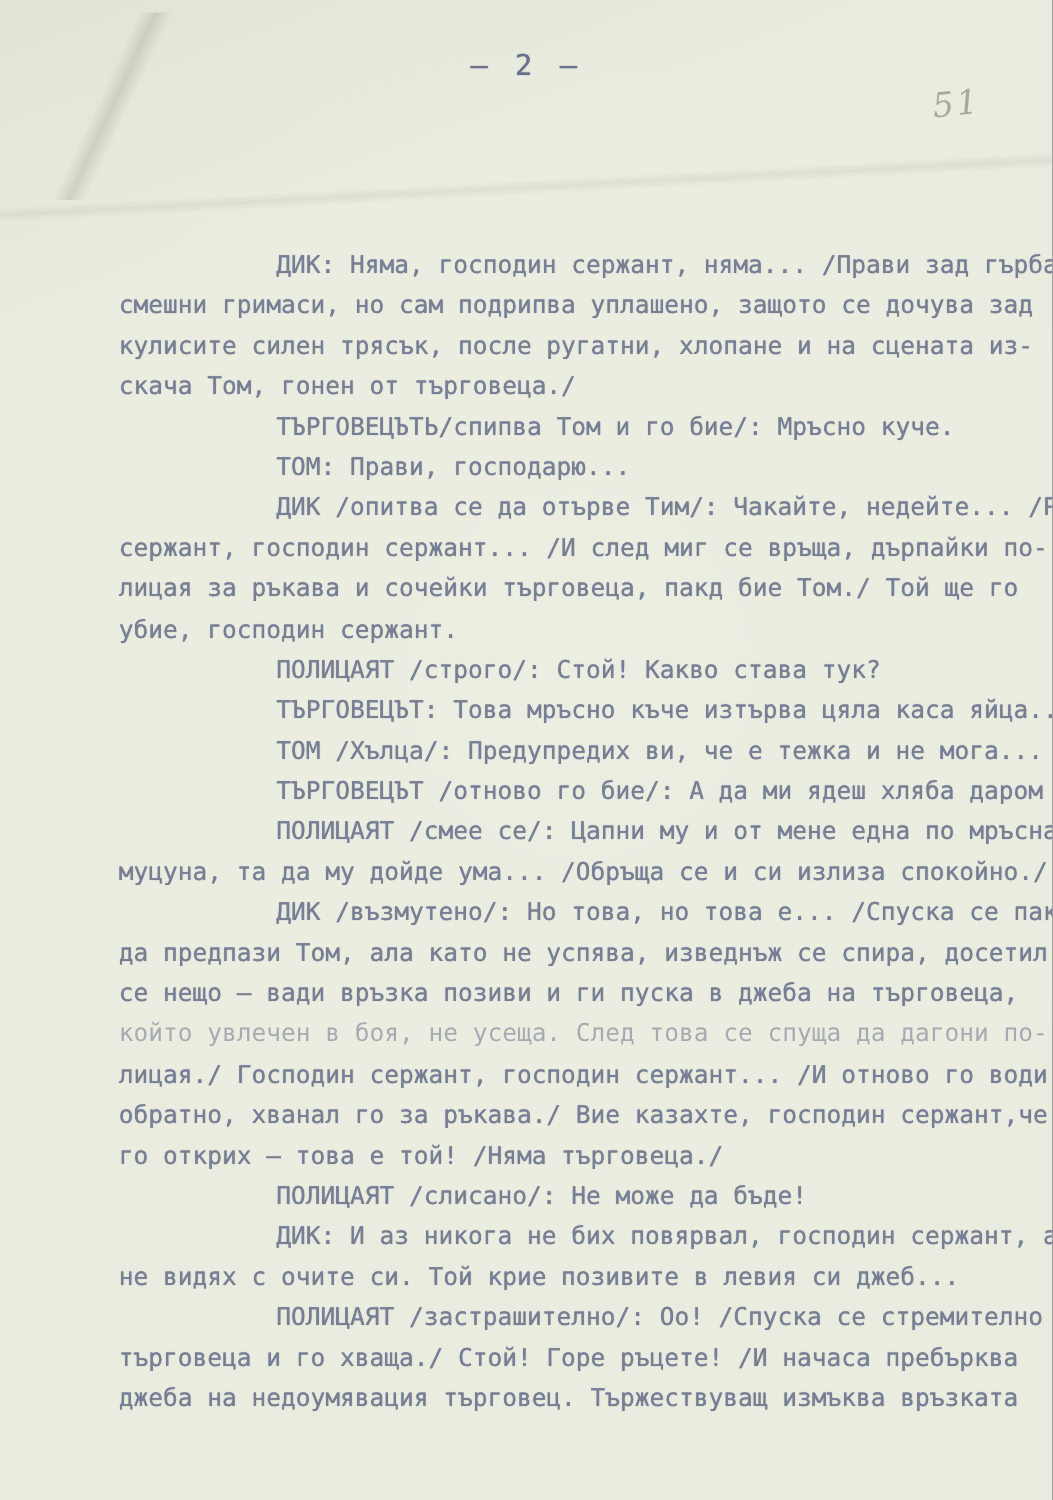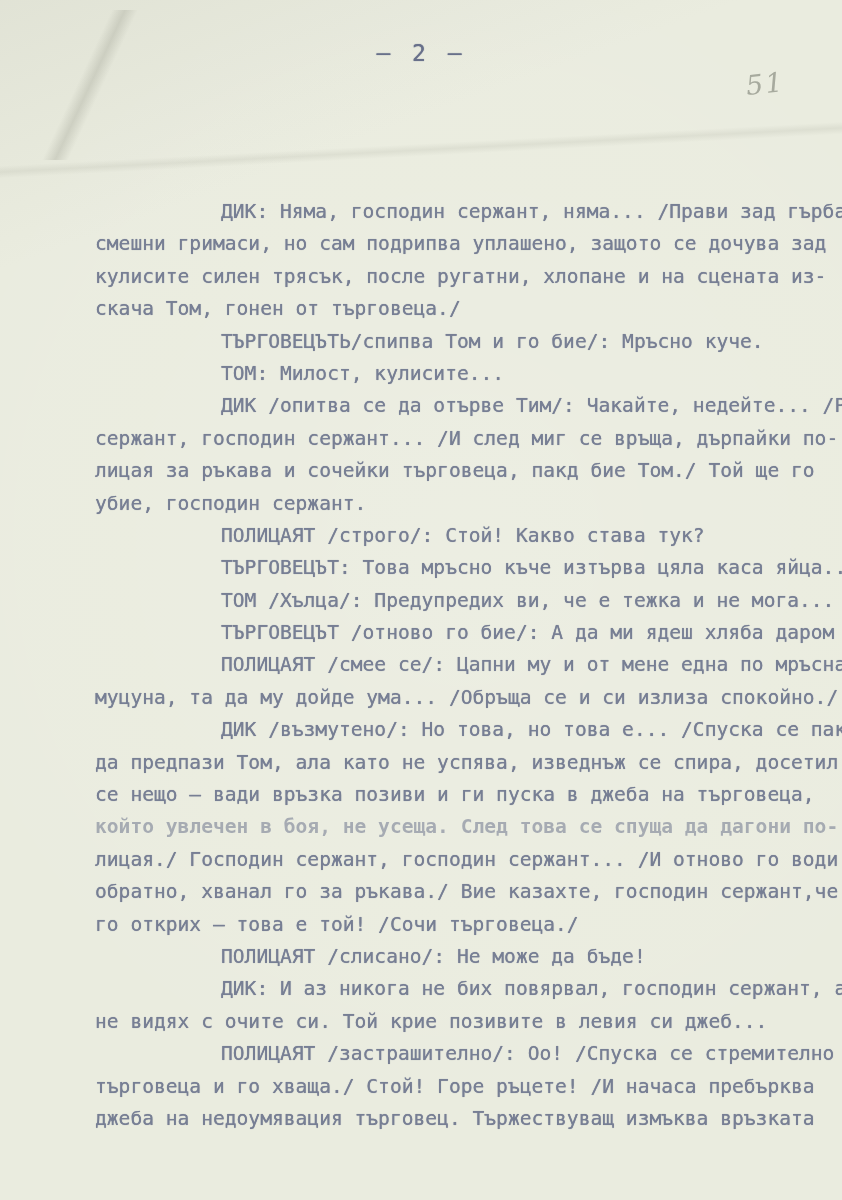--- a/index.html
+++ b/index.html
@@ -70,58 +70,57 @@
     color: var(--ink);
     opacity: 0.88;
     text-shadow: 0 0 0.8px var(--ink);
   }
   .line.indent {
     padding-left: 126px;
   }
   .line.fade {
     opacity: 0.52;
     text-shadow: none;
-    font-weight: bold;
   }
 </style>
 </head>
 <body>
 
 <div class="paper">
   <div class="crease-1"></div>
   <div class="crease-2"></div>
 
   <div class="page-number">– 2 –</div>
 
   <div class="handwritten-note">51</div>
 
   <div class="text-block">
       <div class="line indent">ДИК: Няма, господин сержант, няма... /Прави зад гърба му</div>
       <div class="line">смешни гримаси, но сам подрипва уплашено, защото се дочува зад</div>
       <div class="line">кулисите силен трясък, после ругатни, хлопане и на сцената из-</div>
       <div class="line">скача Том, гонен от търговеца./</div>
       <div class="line indent">ТЪРГОВЕЦЪТЬ/спипва Том и го бие/: Мръсно куче.</div>
-      <div class="line indent">ТОМ: Милост, кулисите...</div>
+      <div class="line indent">ТОМ: Прави, господарю...</div>
       <div class="line indent">ДИК /опитва се да отърве Тим/: Чакайте, недейте... /Разбрал</div>
       <div class="line">сержант, господин сержант... /И след миг се връща, дърпайки по-</div>
       <div class="line">лицая за ръкава и сочейки търговеца, пакд бие Том./ Той ще го</div>
       <div class="line">убие, господин сержант.</div>
       <div class="line indent">ПОЛИЦАЯТ /строго/: Стой! Какво става тук?</div>
       <div class="line indent">ТЪРГОВЕЦЪТ: Това мръсно къче изтърва цяла каса яйца...</div>
       <div class="line indent">ТОМ /Хълца/: Предупредих ви, че е тежка и не мога...</div>
       <div class="line indent">ТЪРГОВЕЦЪТ /отново го бие/: А да ми ядеш хляба даром ли?</div>
       <div class="line indent">ПОЛИЦАЯТ /смее се/: Цапни му и от мене една по мръсната</div>
       <div class="line">муцуна, та да му дойде ума... /Обръща се и си излиза спокойно./</div>
       <div class="line indent">ДИК /възмутено/: Но това, но това е... /Спуска се пакд</div>
       <div class="line">да предпази Том, ала като не успява, изведнъж се спира, досетил</div>
       <div class="line">се нещо – вади връзка позиви и ги пуска в джеба на търговеца,</div>
       <div class="line fade">който увлечен в боя, не усеща. След това се спуща да дагони по-</div>
       <div class="line">лицая./ Господин сержант, господин сержант... /И отново го води</div>
       <div class="line">обратно, хванал го за ръкава./ Вие казахте, господин сержант,че</div>
-      <div class="line">го открих – това е той! /Сочи търговеца./</div>
+      <div class="line">го открих – това е той! /Няма търговеца./</div>
       <div class="line indent">ПОЛИЦАЯТ /слисано/: Не може да бъде!</div>
       <div class="line indent">ДИК: И аз никога не бих повярвал, господин сержант, ако</div>
       <div class="line">не видях с очите си. Той крие позивите в левия си джеб...</div>
       <div class="line indent">ПОЛИЦАЯТ /застрашително/: Оо! /Спуска се стремително към</div>
       <div class="line">търговеца и го хваща./ Стой! Горе ръцете! /И начаса пребърква</div>
       <div class="line">джеба на недоумявация търговец. Тържествуващ измъква връзката</div>
     </div>
 </div>
 
 </body></html>

